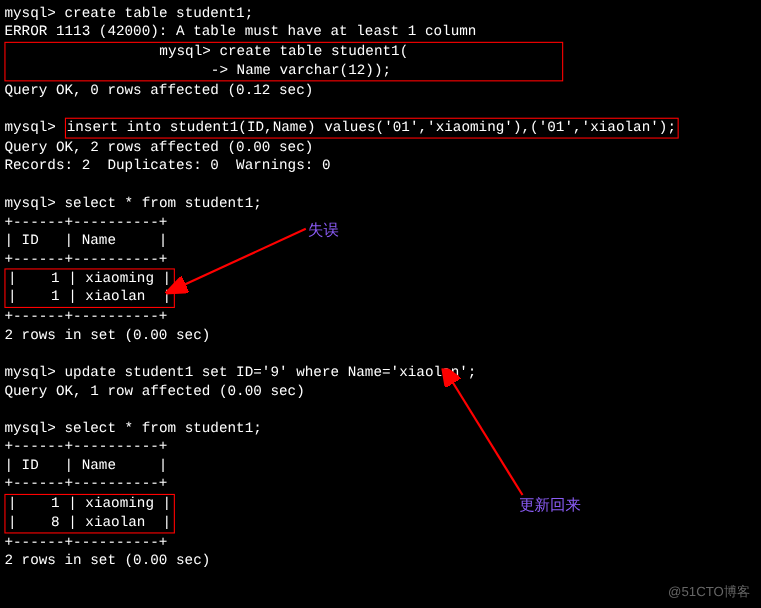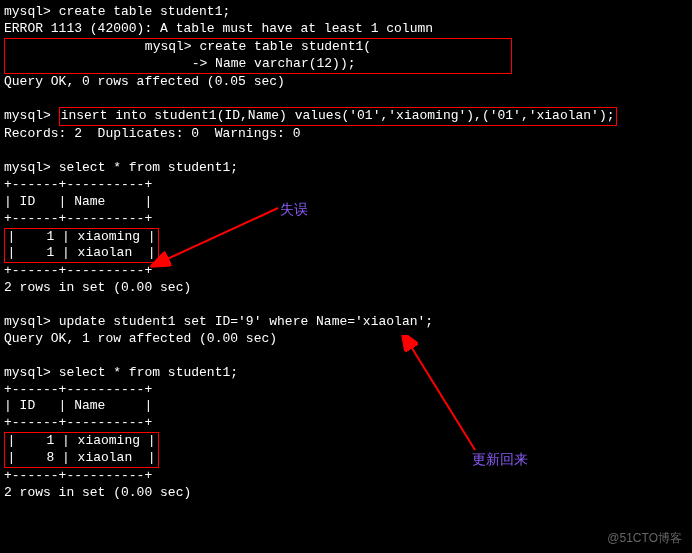--- a/index.html
+++ b/index.html
@@ -28,24 +28,25 @@
 
 <div>
 
 <div class="line"><span><span>mysql&gt;</span> </span><span>create table student1;</span></div>
 <div class="line">ERROR 1113 (42000): A table must have at least 1 column</div>
 
 <div class="red-box" style="display:block; width:508px;">
 <div class="line"><span>mysql&gt;</span> <span>create table student1(</span></div>
 <div class="line"><span>    -&gt;</span> <span>Name varchar(12));</span></div>
 </div>
-<div class="line">Query OK, 0 rows affected (0.05 sec)</div>
+<div class="line">Query OK, 0 rows affected (0.12 sec)</div>
 <div class="line">&nbsp;</div>
 
 <div class="line"><span>mysql&gt;</span> <span class="red-box"><span>insert into student1(ID,Name) values('01','xiaoming'),('01','xiaolan');</span></span></div>
+<div class="line">Query OK, 2 rows affected (0.00 sec)</div>
 <div class="line">Records: 2  Duplicates: 0  Warnings: 0</div>
 <div class="line">&nbsp;</div>
 
 <div class="line"><span>mysql&gt;</span> <span>select * from student1;</span></div>
 <div class="line tbl-border">+------+----------+</div>
 <div class="line">| ID   | Name     |</div>
 <div class="line tbl-border">+------+----------+</div>
 <div class="red-box" style="display:block; width:155px;">
 <div class="line">|    1 | xiaoming |</div>
 <div class="line">|    1 | xiaolan  |</div>

